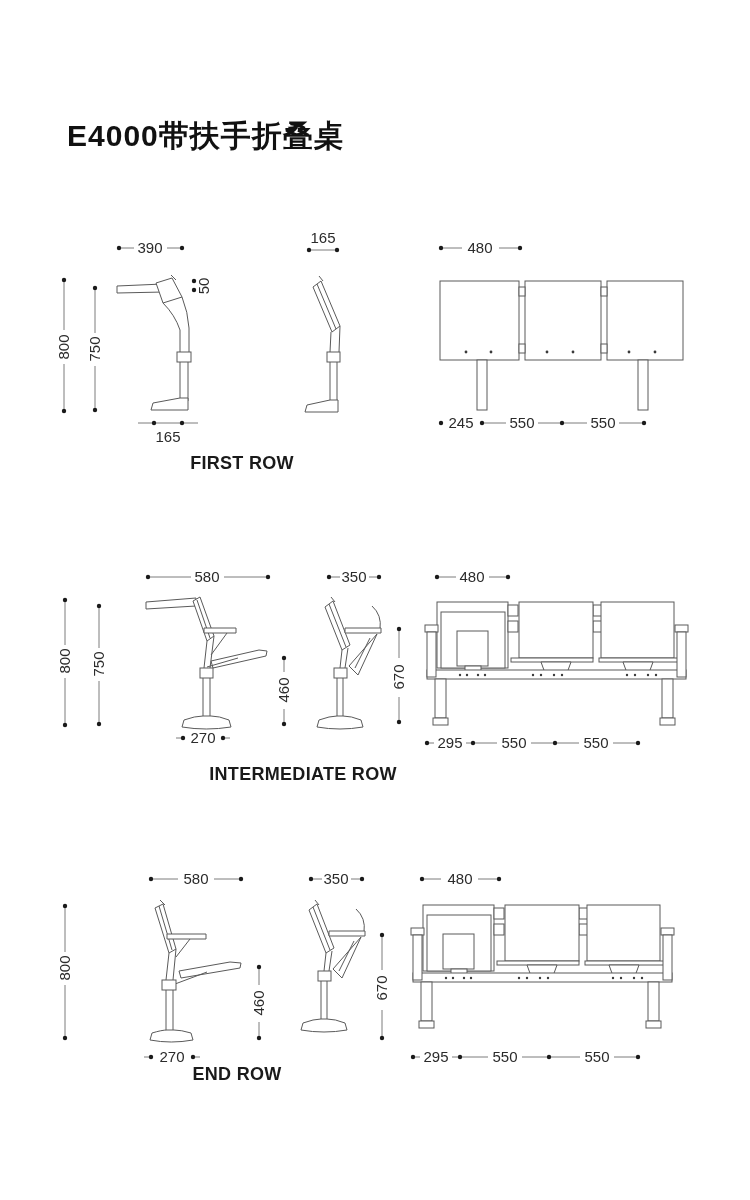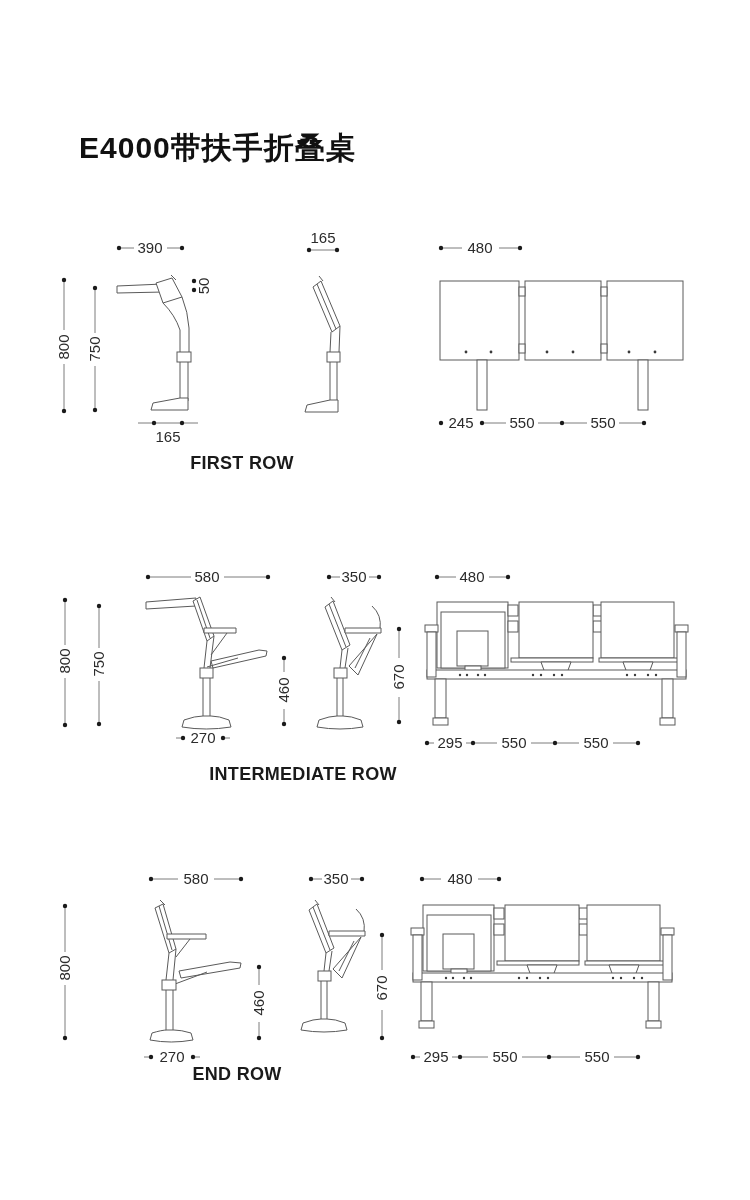--- a/index.html
+++ b/index.html
@@ -1,17 +1,17 @@
 <!DOCTYPE html>
 <html><head>
 <meta charset="utf-8">
 <style>
   html,body{margin:0;padding:0;background:#fff;}
   body{width:750px;height:1200px;position:relative;font-family:"Liberation Sans",sans-serif;overflow:hidden;}
-  .page-title{position:absolute;left:63px;top:112px;margin:16px;font-size:30px;font-weight:600;
+  .page-title{position:absolute;left:63px;top:112px;margin:4px;font-size:30px;font-weight:600;
     letter-spacing:1px;color:#111;font-family:"Liberation Sans",sans-serif;}
   svg{position:absolute;left:0;overflow:visible;}
   
   .ln{stroke:#5a5a5a;stroke-width:1;fill:none;}
   .fw{stroke:#5a5a5a;stroke-width:1;fill:#ffffff;}
   
   .dm{stroke:#7d7d7d;stroke-width:1;fill:none;}
   .dot{fill:#1a1a1a;stroke:none;}
   .scr{fill:#3a3a3a;stroke:none;}
   text.d{font:15px "Liberation Sans",sans-serif;fill:#2b2b2b;}

